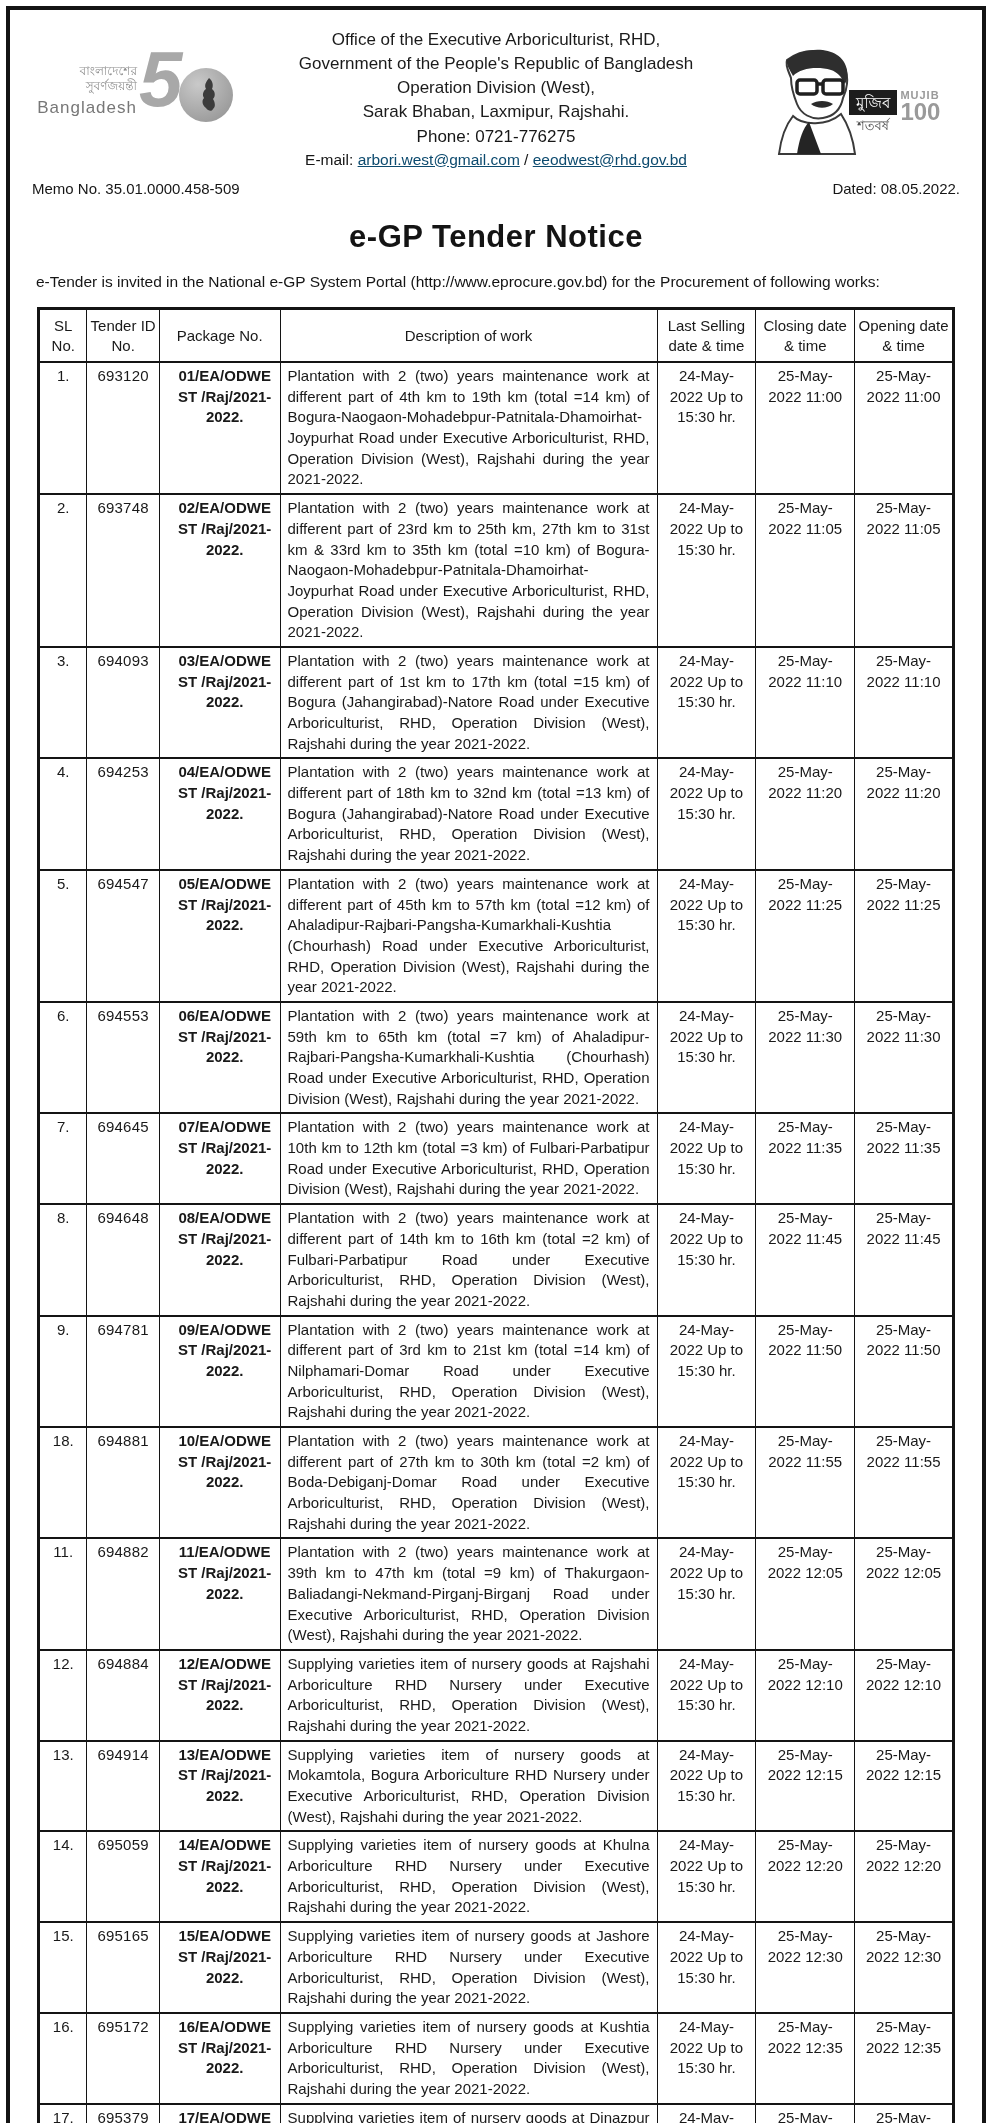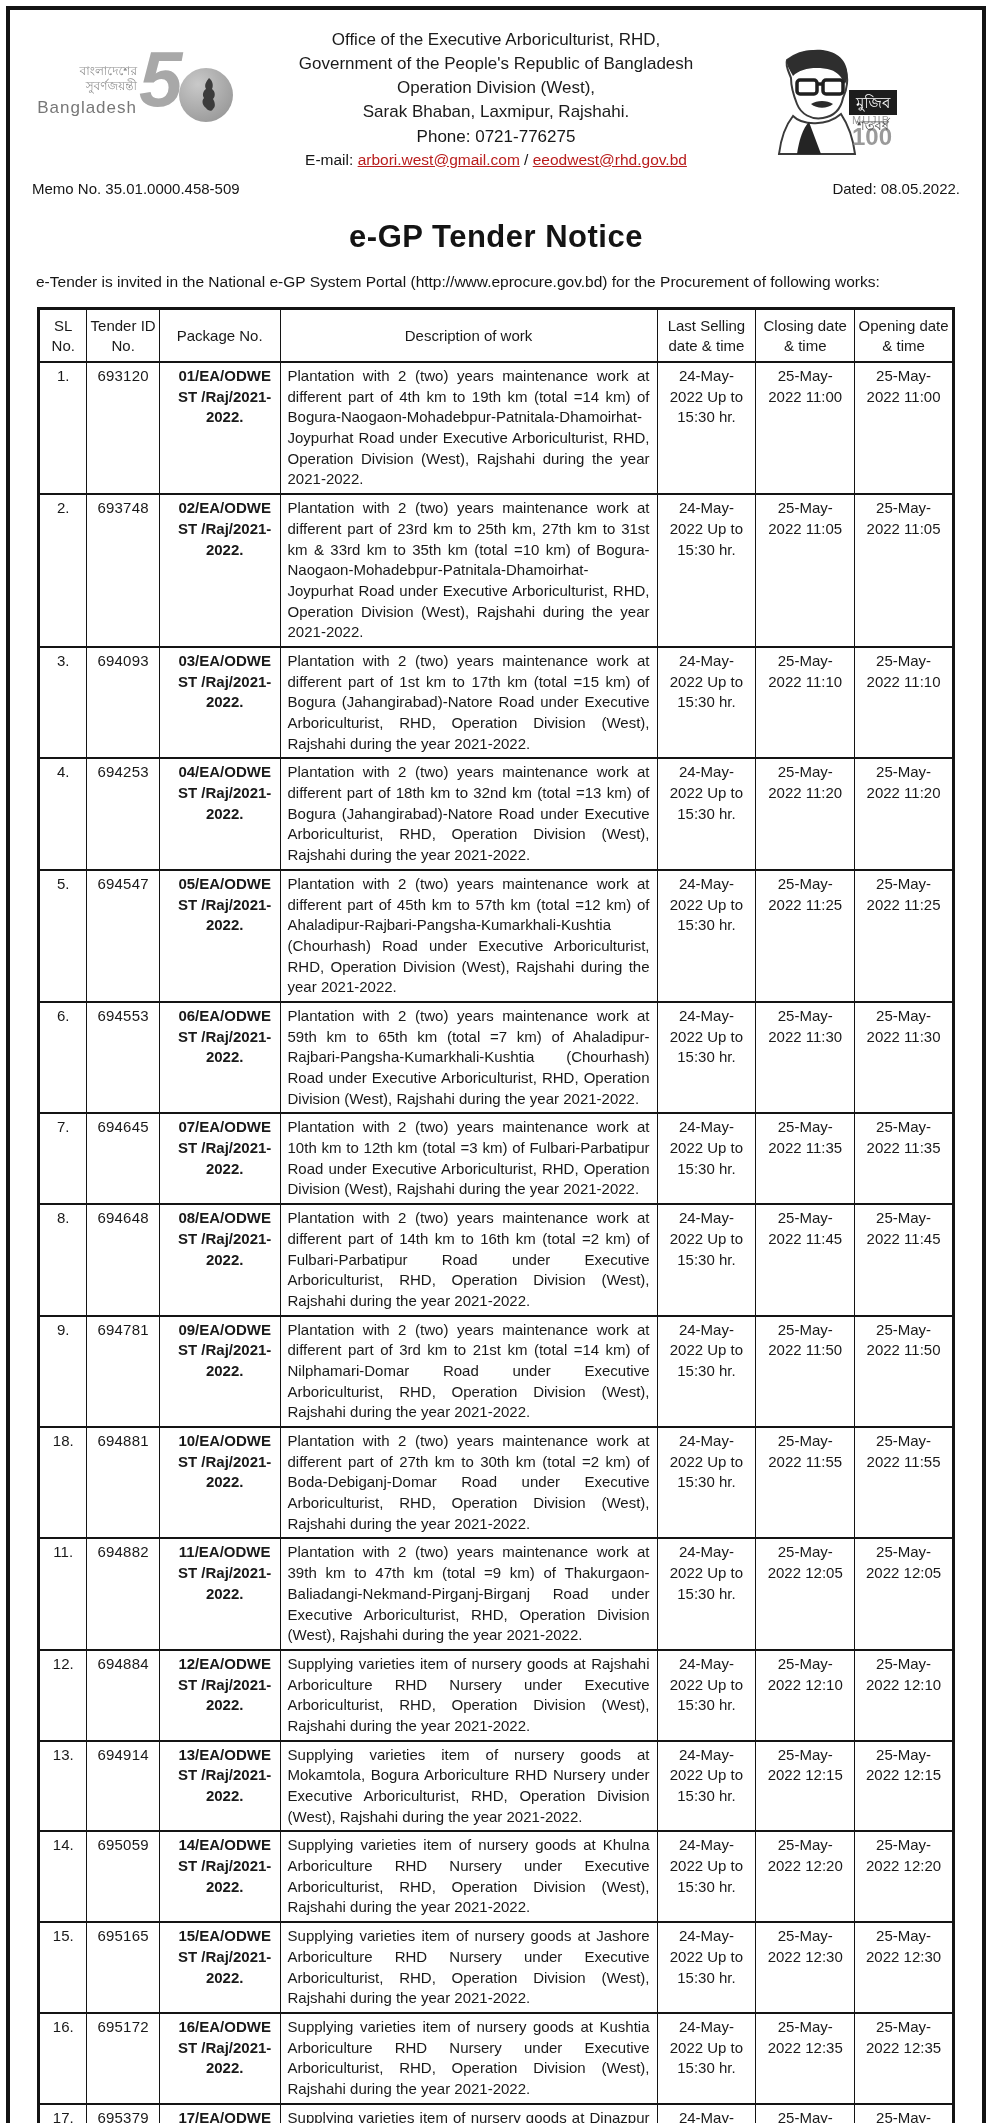--- a/index.html
+++ b/index.html
@@ -5,38 +5,38 @@
   html,body{margin:0;padding:0;background:#ffffff;}
   body{width:992px;font-family:"Liberation Sans",sans-serif;color:#161616;-webkit-font-smoothing:antialiased;}
   .sheet{box-sizing:border-box;width:980px;min-height:2110px;margin:6px;border:4px solid #141414;padding:12px 20px 14px 20px;position:relative;background:#fff;}
 
   
   .letterhead{display:flex;align-items:flex-start;justify-content:space-between;min-height:148px;}
   .lh-center{flex:1;text-align:center;padding-top:6px;}
   .lh-center .org-line{font-size:17px;line-height:1.42;color:#1b1b1b;}
   .lh-center .phone-line{font-size:17px;line-height:1.42;}
   .lh-center .email-line{font-size:15.5px;margin-top:2px;}
-  .email-link{text-decoration:underline;color:#b91c1c;}
+  .email-link{text-decoration:underline;color:#0c4a6e;}
   .memo-row{display:flex;justify-content:space-between;font-size:15px;margin-top:10px;padding:0 2px;}
 
   
   .logo50{width:205px;padding-top:28px;display:flex;align-items:flex-start;justify-content:flex-end;gap:2px;}
   .l50-text{text-align:right;padding-top:14px;}
   .l50-text .bn{font-size:12px;color:#8f8f8f;line-height:1.25;}
   .l50-text .en{font-size:17px;color:#777;letter-spacing:1px;margin-top:4px;}
   .l50-mark{position:relative;width:96px;height:84px;}
   .l50-five{position:absolute;left:0;top:-10px;font-size:78px;font-weight:bold;color:#a8a8a8;font-style:italic;line-height:1;}
   .l50-zero{position:absolute;left:40px;top:18px;width:54px;height:54px;border-radius:50%;background:radial-gradient(circle at 35% 30%,#c9c9c9,#8e8e8e);overflow:hidden;}
 
   
   .logoMujib{width:205px;padding-top:20px;position:relative;height:120px;}
-  .mujib-box{position:absolute;left:92px;top:68px;display:flex;align-items:flex-start;flex-direction:column;}
+  .mujib-box{position:absolute;left:92px;top:68px;display:flex;align-items:flex-start;}
   .mujib-bn{background:#1d1d1d;color:#fff;font-size:15px;padding:5px 7px;line-height:1;}
   .mujib-col{margin-left:3px;line-height:1;}
-  .mujib-en{display:block;font-size:11px;color:#9a9a9a;letter-spacing:1px;}
+  .mujib-en{display:block;font-size:11px;color:#9a9a9a;letter-spacing:1px;font-weight:bold;}
   .mujib-100{display:block;font-size:24px;color:#9a9a9a;font-weight:bold;margin-top:-1px;}
   .shatoborsho{position:absolute;left:100px;top:94px;font-size:13px;color:#4c4c4c;}
 
   
   .doc-title{text-align:center;font-size:31px;font-weight:bold;color:#141414;margin:22px 0 18px 0;letter-spacing:0.5px;}
   .intro{font-size:15.5px;margin:0 6px 16px 6px;}
   .u-link{color:#111;}
 
   
   table.tender{width:918px;margin:0 auto;border-collapse:collapse;border:3px solid #141414;table-layout:fixed;}

